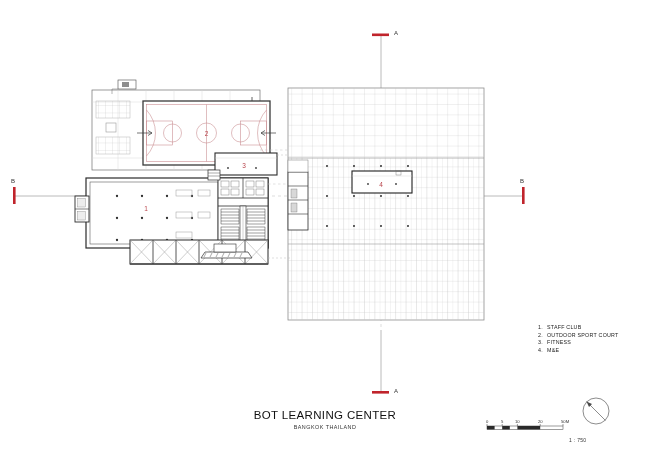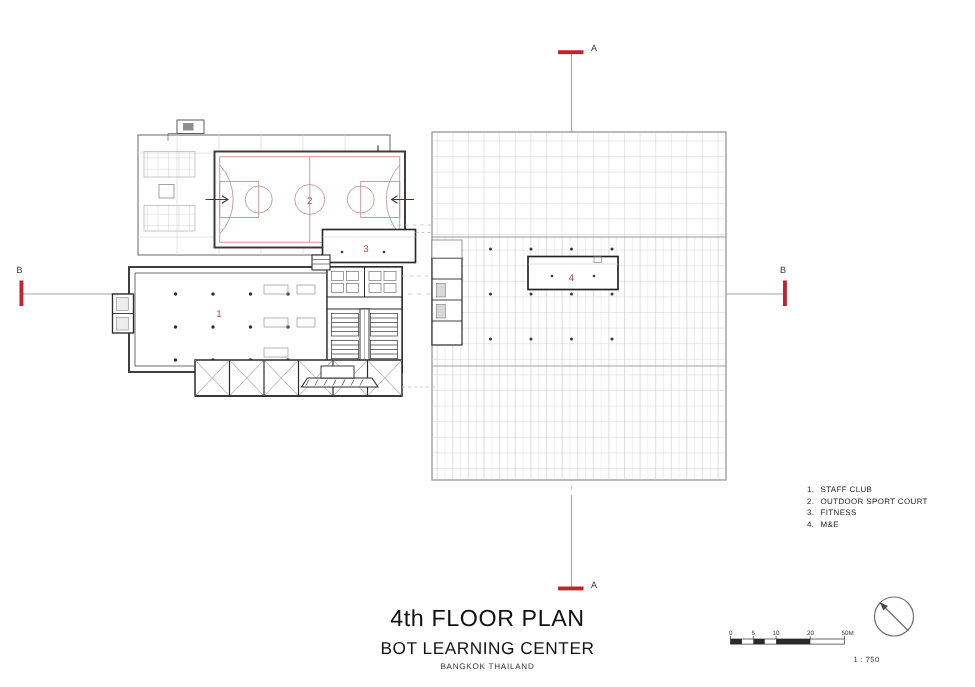--- a/index.html
+++ b/index.html
@@ -369,18 +369,17 @@
       <span style="left:-1px;">0</span>
       <span style="left:14px;">5</span>
       <span style="left:28px;">10</span>
       <span style="left:51px;">20</span>
       <span style="left:74px;">50M</span>
     </div>
   </div>
   <div id="scale-ratio">1 : 750</div>
 
   <div id="title-block">
-    <div id="main-title">4th FLOOR PLAN</div>
     <div id="sub-title">BOT LEARNING CENTER</div>
     <div id="loc-title">BANGKOK THAILAND</div>
   </div>
 
 </div>
 
 </body></html>

